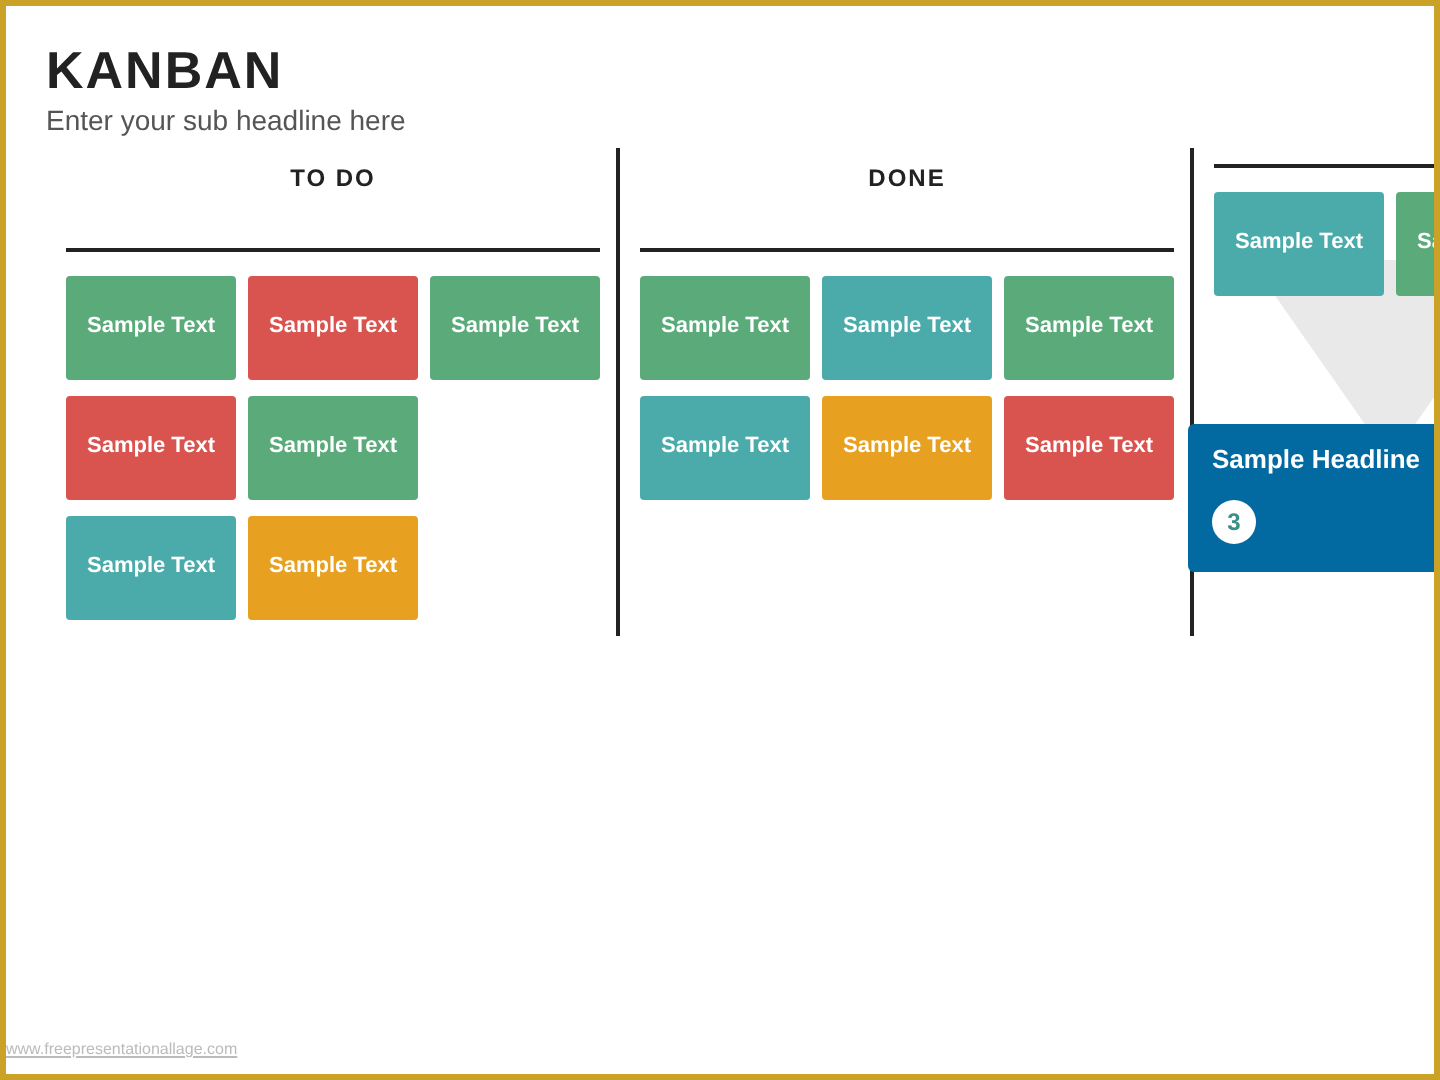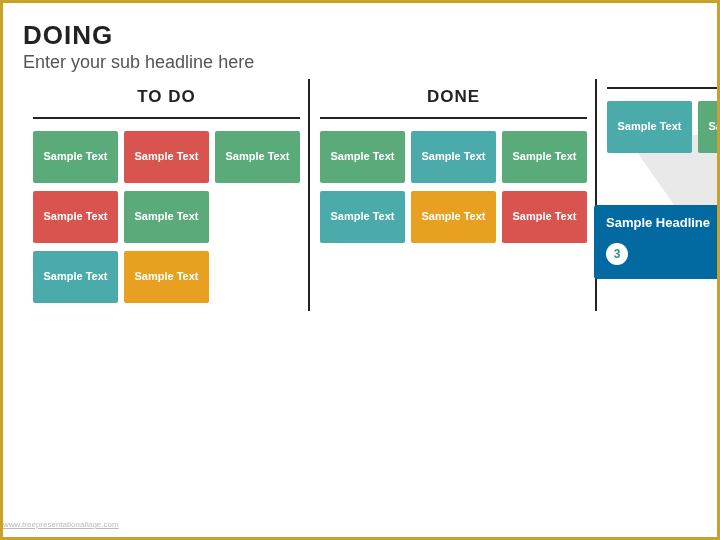--- a/index.html
+++ b/index.html
@@ -18,21 +18,21 @@
       position: relative;
     }
     .main-title {
       font-size: 26px;
       font-weight: 900;
       color: #222;
       letter-spacing: 1px;
       line-height: 1.1;
     }
     .sub-headline {
-      font-size: 18px;
+      font-size: 14px;
       color: #555;
       margin-top: 2px;
       margin-bottom: 14px;
     }
     .kanban-board {
       display: flex;
       width: 100%;
       position: relative;
     }
     .kanban-col {
@@ -43,24 +43,24 @@
     .kanban-col:not(:last-child)::after {
       content: '';
       position: absolute;
       right: 0;
       top: -8px;
       bottom: 0;
       width: 2px;
       background: #222;
     }
     .col-header {
-      font-size: 17px;
+      font-size: 12px;
       font-weight: 700;
       text-align: center;
-      margin-bottom: 10px;
+      margin-bottom: 28px;
       color: #222;
       letter-spacing: 1px;
     }
     .col-divider {
       border-bottom: 2.5px solid #222;
       margin-bottom: 12px;
     }
     .card-row {
       display: flex;
       gap: 6px;
@@ -177,21 +177,21 @@
       left: 0;
       font-size: 8px;
       color: #bbb;
       text-decoration: underline;
     }
   </style>
 </head>
 <body>
 
 <div id="app">
-  <div class="main-title">DOING</div>
+  <div class="main-title">KANBAN</div>
   <div class="sub-headline">Enter your sub headline here</div>
 
   <div class="kanban-board">
 
     <div class="kanban-col">
       <div class="col-header">TO DO</div>
       <div class="col-divider"></div>
 
       <div class="card-row">
         <div class="card card-green">Sample Text</div>

